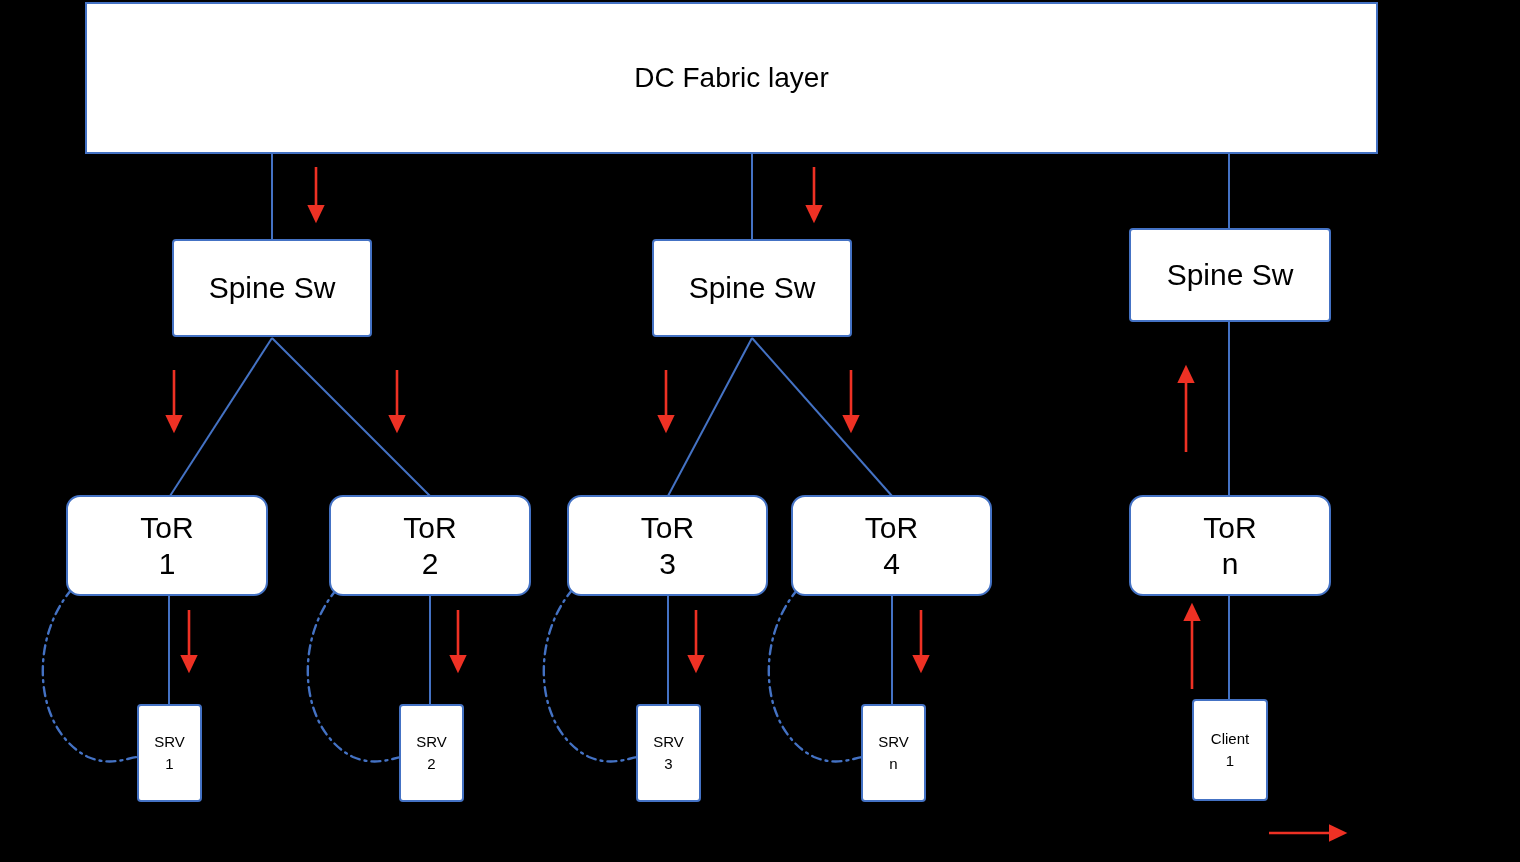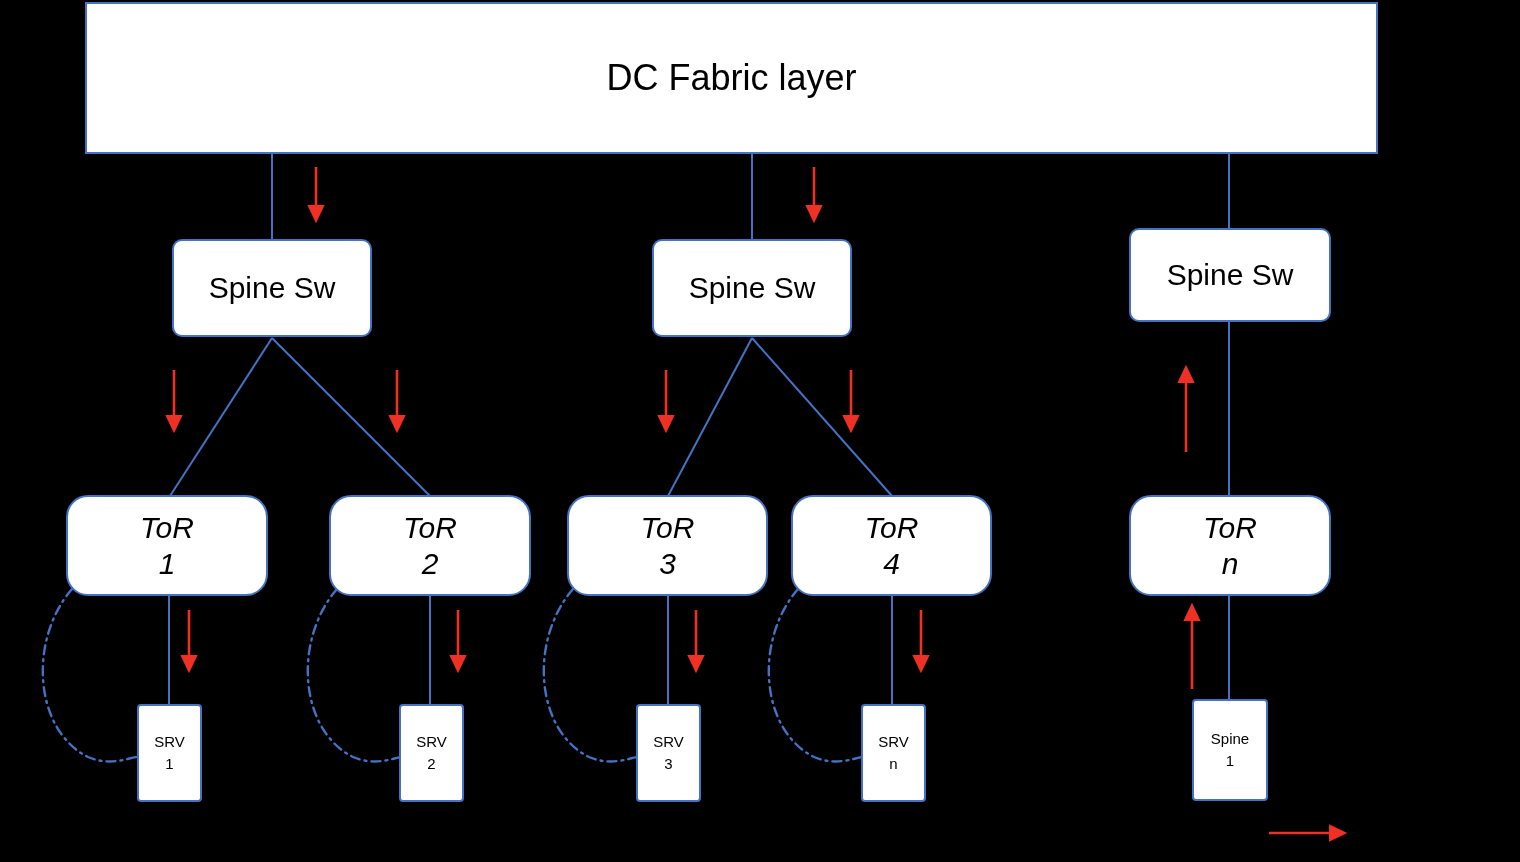--- a/index.html
+++ b/index.html
@@ -33,31 +33,30 @@
     flex-direction: column;
     align-items: center;
     justify-content: center;
     color: #000000;
     text-align: center;
     line-height: 1.18;
     z-index: 3;
   }
   .node.fabric {
     border-radius: 0;
-    font-size: 36px;
+    font-size: 28px;
     text-align: center;
   }
   .node.spine {
-    border-radius: 10px;
+    border-radius: 4px;
     font-size: 30px;
   }
   .node.tor {
-    border-radius: 22px;
+    border-radius: 14px;
     font-size: 30px;
-    font-style: italic;
   }
   .node.endpoint {
     border-radius: 4px;
     font-size: 15px;
     line-height: 1.5;
   }
   .node .line2 {
     display: block;
   }
 </style>
@@ -175,17 +174,17 @@
     <span>SRV</span>
     <span class="line2">3</span>
   </div>
 
   <div class="node endpoint" style="left:861px; top:704px; width:65px; height:98px;">
     <span>SRV</span>
     <span class="line2">n</span>
   </div>
 
   <div class="node endpoint" style="left:1192px; top:699px; width:76px; height:102px;">
-    <span>Spine</span>
+    <span>Client</span>
     <span class="line2">1</span>
   </div>
 
 </div>
 
 </body></html>

